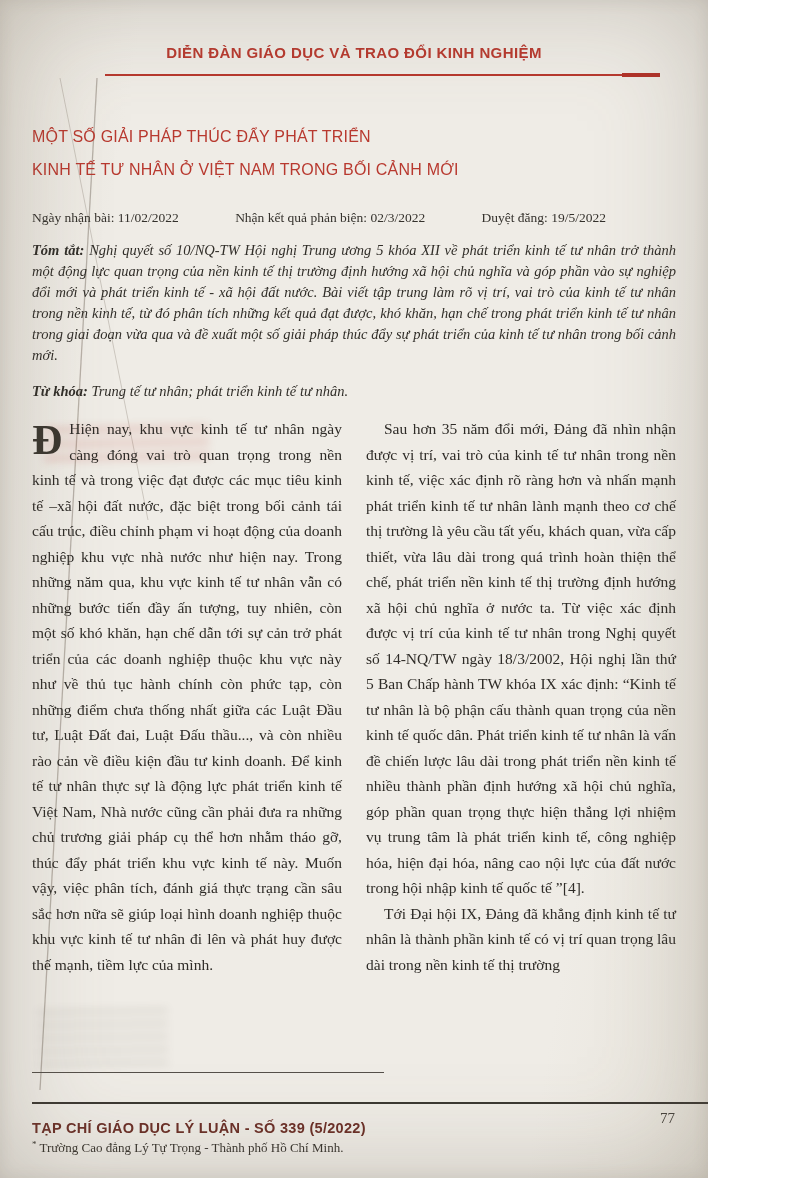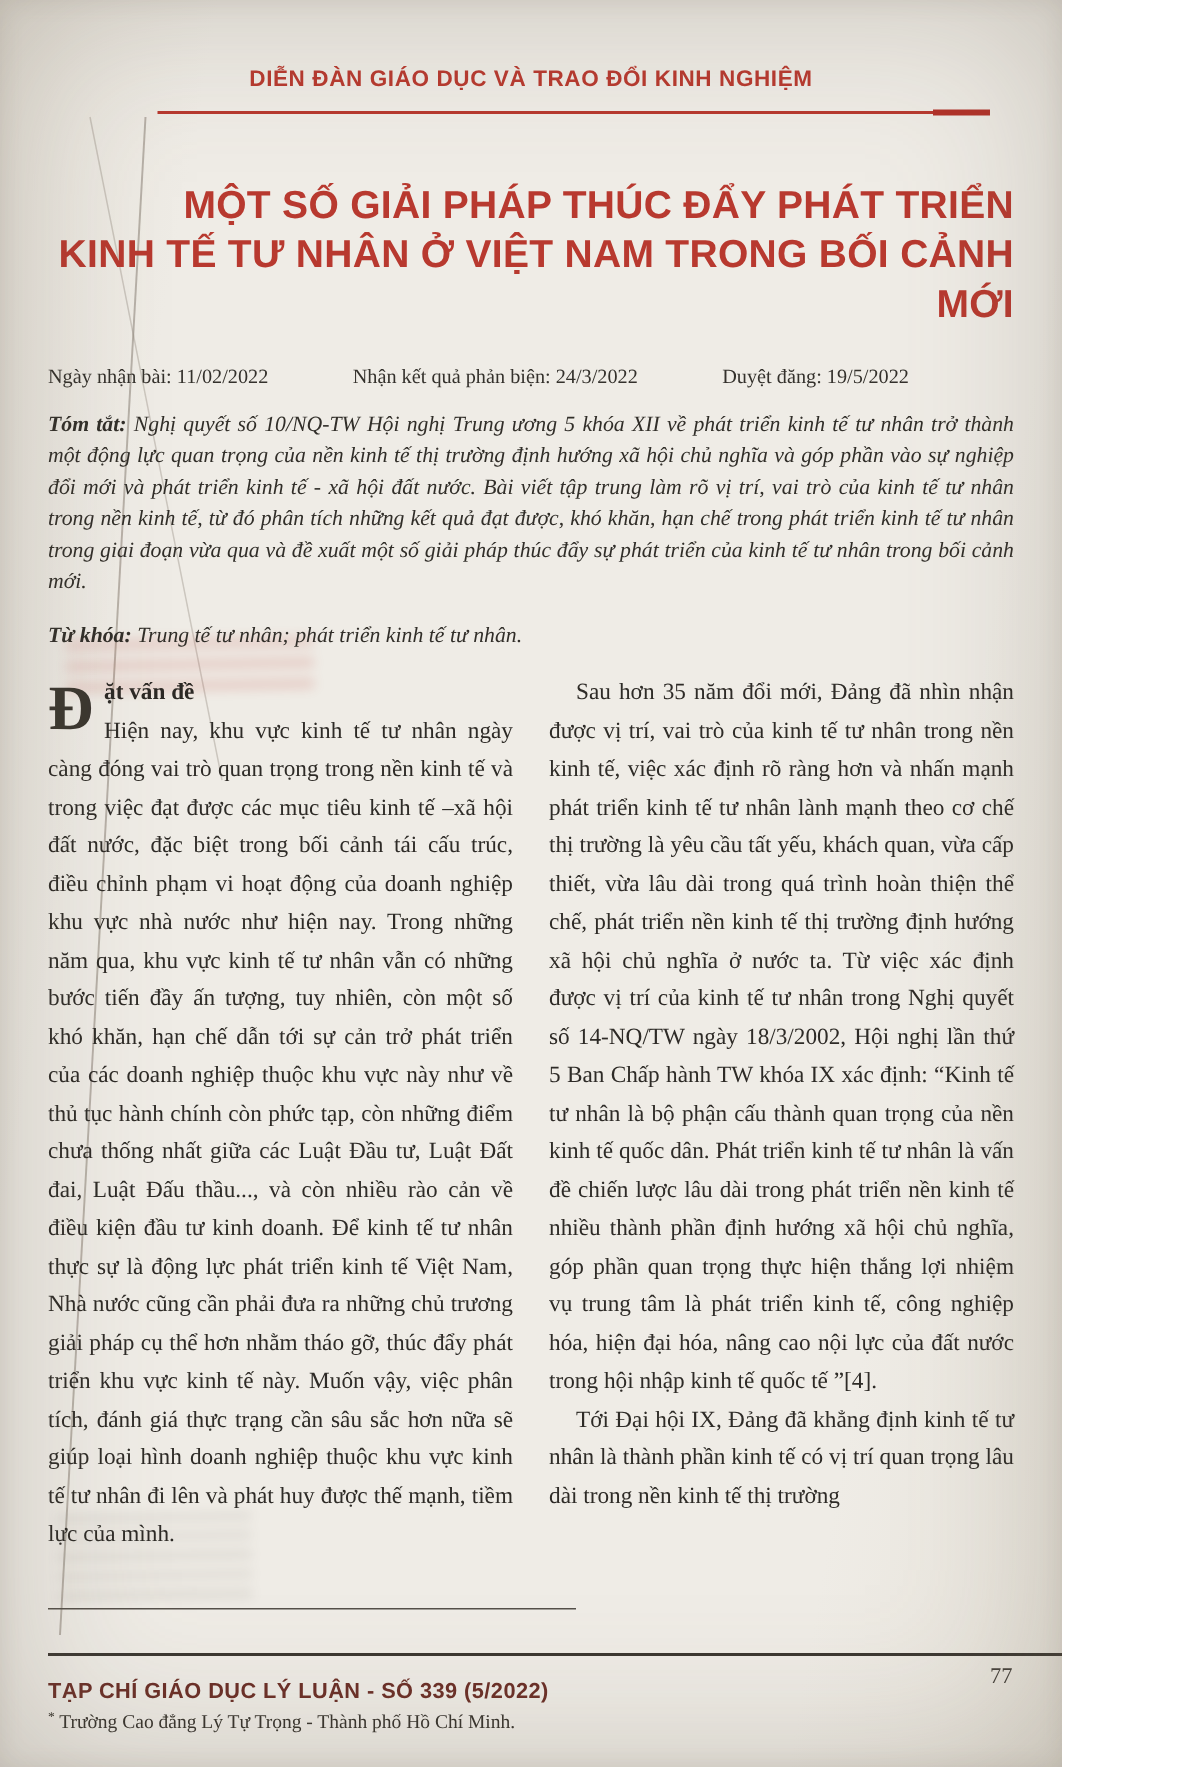--- a/index.html
+++ b/index.html
@@ -31,22 +31,22 @@
   .content { position:relative; padding:44px 32px 0 32px; }
 
   .header-band {
     text-align:center; color:#b8392f;
     font-family:"Liberation Sans", sans-serif; font-weight:700; font-size:15px; letter-spacing:.4px;
   }
   .header-rule { position:relative; margin:13px 18px 0 73px; height:2px; background:#b8392f; }
   .header-rule-dash { position:absolute; right:-2px; top:-1px; width:38px; height:4px; background:#b23128; }
 
   .title {
-    margin-top:44px; text-align:right; color:#b8392f;
-    font-family:"Liberation Sans", sans-serif; font-weight:700; font-size:26px; line-height:33px; letter-spacing:.2px;
+    margin-top:44px; text-align:left; color:#b8392f;
+    font-family:"Liberation Sans", sans-serif; font-weight:400; font-size:16px; line-height:33px; letter-spacing:.2px;
   }
 
   .author {
     margin-top:16px; text-align:right; padding-right:74px;
     font-weight:700; font-size:16px; color:#262a3a; letter-spacing:.4px;
   }
   .author sup { font-size:10px; }
 
   .meta-row {
     margin-top:24px; display:flex; justify-content:space-between; padding-right:70px;
@@ -106,33 +106,32 @@
     </div>
 
     <div class="title">
       <div>MỘT SỐ GIẢI PHÁP THÚC ĐẨY PHÁT TRIỂN</div>
       <div>KINH TẾ TƯ NHÂN Ở VIỆT NAM TRONG BỐI CẢNH MỚI</div>
     </div>
 
 
     <div class="meta-row">
       <span>Ngày nhận bài: 11/02/2022</span>
-      <span>Nhận kết quả phản biện: 24/3/2022</span>
+      <span>Nhận kết quả phản biện: 02/3/2022</span>
       <span>Duyệt đăng: 19/5/2022</span>
     </div>
 
     <p class="abstract"><span class="lbl">Tóm tắt:</span> <span>Nghị quyết số 10/NQ-TW Hội nghị Trung ương 5 khóa XII về phát triển kinh tế tư nhân trở thành một động lực quan trọng của nền kinh tế thị trường định hướng xã hội chủ nghĩa và góp phần vào sự nghiệp đổi mới và phát triển kinh tế - xã hội đất nước. Bài viết tập trung làm rõ vị trí, vai trò của kinh tế tư nhân trong nền kinh tế, từ đó phân tích những kết quả đạt được, khó khăn, hạn chế trong phát triển kinh tế tư nhân trong giai đoạn vừa qua và đề xuất một số giải pháp thúc đẩy sự phát triển của kinh tế tư nhân trong bối cảnh mới.</span></p>
 
     <p class="keywords"><span class="lbl">Từ khóa:</span> <span>Trung tế tư nhân; phát triển kinh tế tư nhân.</span></p>
 
     <div class="columns">
 
       <div class="col">
         <span class="dropcap">Đ</span>
-        <div class="intro-heading">ặt vấn đề</div>
         <p>Hiện nay, khu vực kinh tế tư nhân ngày càng đóng vai trò quan trọng trong nền kinh tế và trong việc đạt được các mục tiêu kinh tế –xã hội đất nước, đặc biệt trong bối cảnh tái cấu trúc, điều chỉnh phạm vi hoạt động của doanh nghiệp khu vực nhà nước như hiện nay. Trong những năm qua, khu vực kinh tế tư nhân vẫn có những bước tiến đầy ấn tượng, tuy nhiên, còn một số khó khăn, hạn chế dẫn tới sự cản trở phát triển của các doanh nghiệp thuộc khu vực này như về thủ tục hành chính còn phức tạp, còn những điểm chưa thống nhất giữa các Luật Đầu tư, Luật Đất đai, Luật Đấu thầu..., và còn nhiều rào cản về điều kiện đầu tư kinh doanh. Để kinh tế tư nhân thực sự là động lực phát triển kinh tế Việt Nam, Nhà nước cũng cần phải đưa ra những chủ trương giải pháp cụ thể hơn nhằm tháo gỡ, thúc đẩy phát triển khu vực kinh tế này. Muốn vậy, việc phân tích, đánh giá thực trạng cần sâu sắc hơn nữa sẽ giúp loại hình doanh nghiệp thuộc khu vực kinh tế tư nhân đi lên và phát huy được thế mạnh, tiềm lực của mình.</p>
       </div>
 
       <div class="col">
         <p class="indent">Sau hơn 35 năm đổi mới, Đảng đã nhìn nhận được vị trí, vai trò của kinh tế tư nhân trong nền kinh tế, việc xác định rõ ràng hơn và nhấn mạnh phát triển kinh tế tư nhân lành mạnh theo cơ chế thị trường là yêu cầu tất yếu, khách quan, vừa cấp thiết, vừa lâu dài trong quá trình hoàn thiện thể chế, phát triển nền kinh tế thị trường định hướng xã hội chủ nghĩa ở nước ta. Từ việc xác định được vị trí của kinh tế tư nhân trong Nghị quyết số 14-NQ/TW ngày 18/3/2002, Hội nghị lần thứ 5 Ban Chấp hành TW khóa IX xác định: “Kinh tế tư nhân là bộ phận cấu thành quan trọng của nền kinh tế quốc dân. Phát triển kinh tế tư nhân là vấn đề chiến lược lâu dài trong phát triển nền kinh tế nhiều thành phần định hướng xã hội chủ nghĩa, góp phần quan trọng thực hiện thắng lợi nhiệm vụ trung tâm là phát triển kinh tế, công nghiệp hóa, hiện đại hóa, nâng cao nội lực của đất nước trong hội nhập kinh tế quốc tế ”[4].</p>
         <p class="indent">Tới Đại hội IX, Đảng đã khẳng định kinh tế tư nhân là thành phần kinh tế có vị trí quan trọng lâu dài trong nền kinh tế thị trường</p>
       </div>
 
     </div>
   </div>

